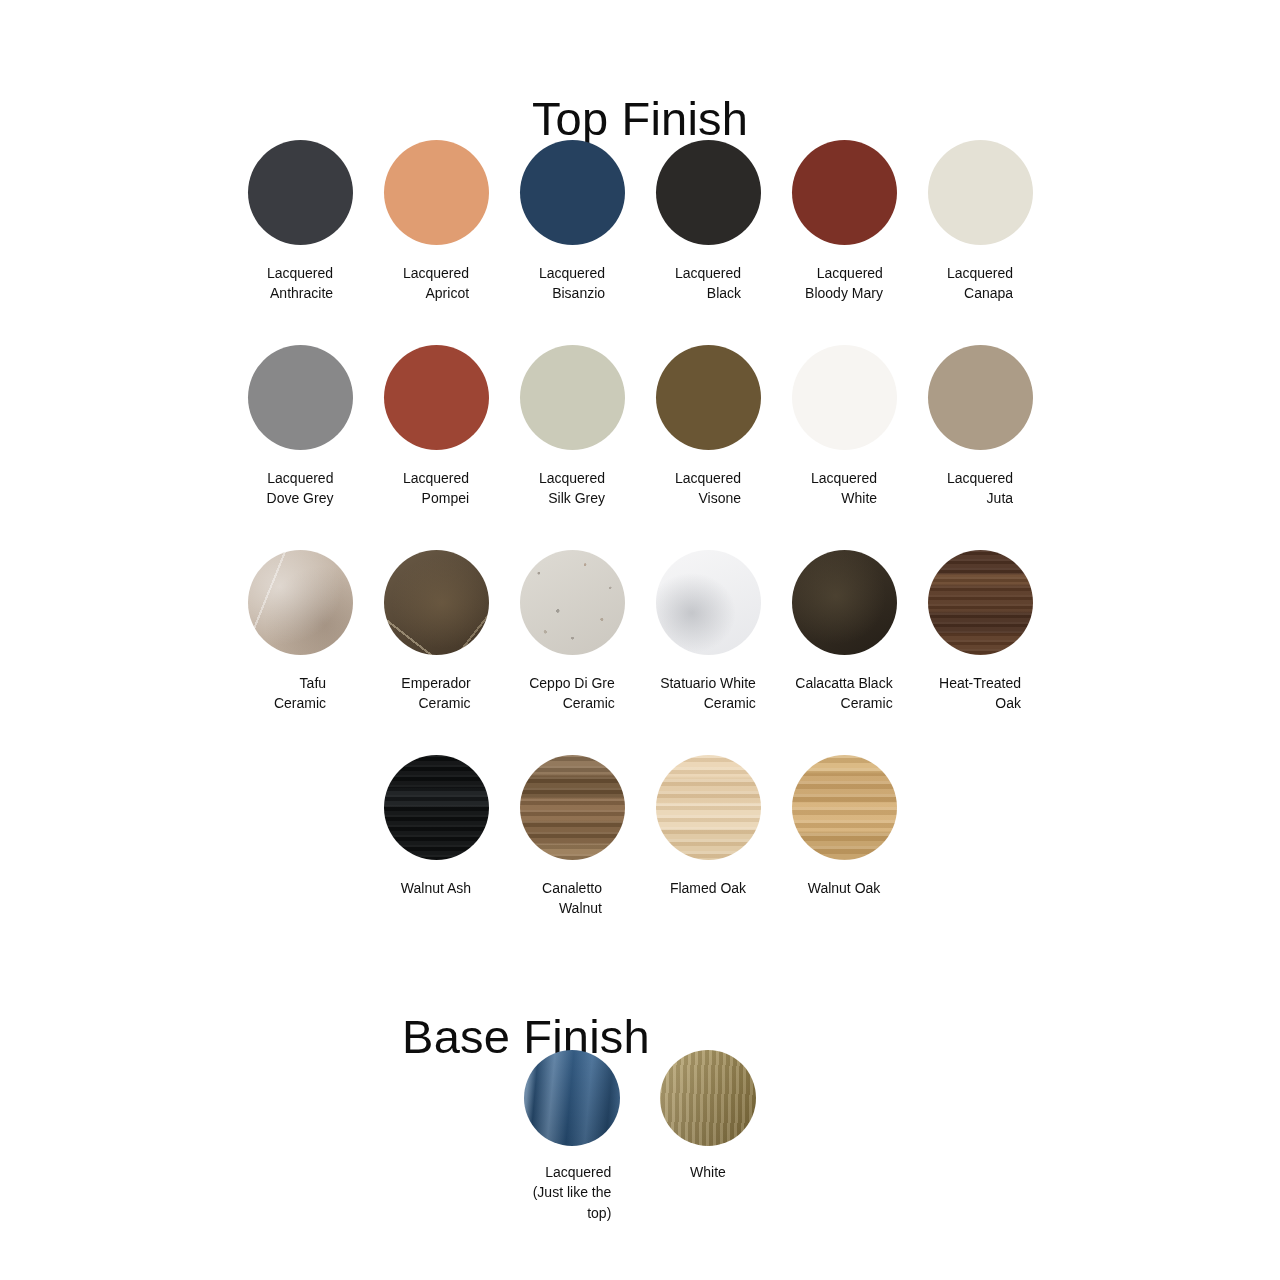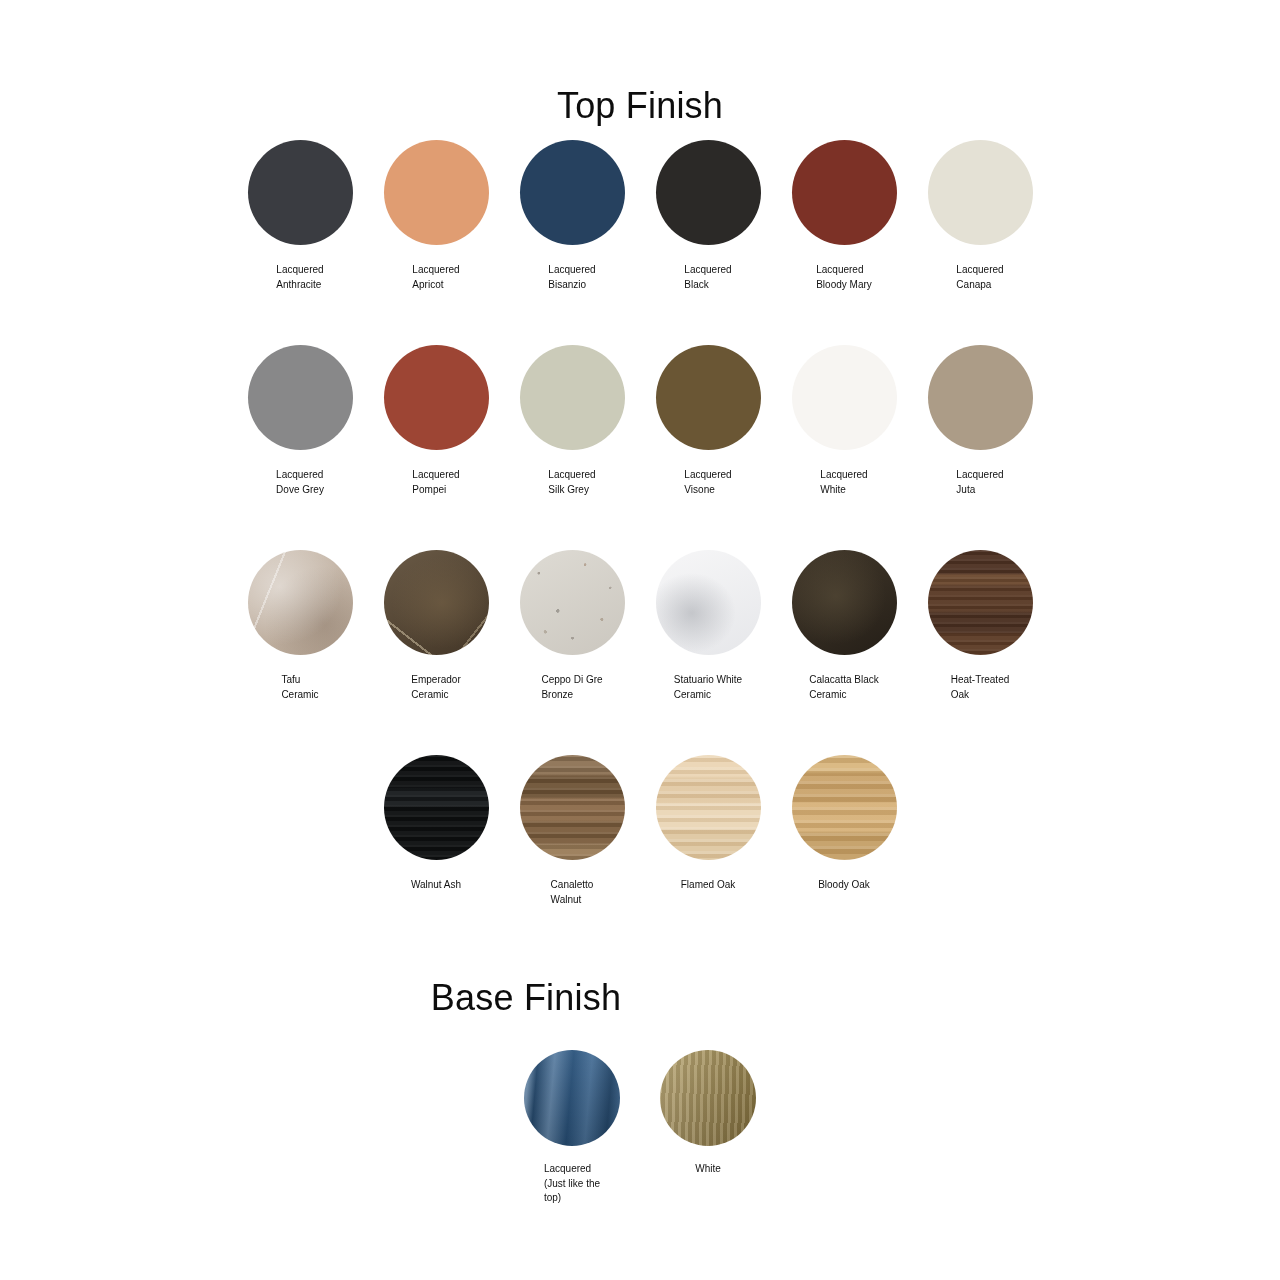--- a/index.html
+++ b/index.html
@@ -16,28 +16,28 @@
   }
   .page {
     position: relative;
     width: 1280px;
     height: 1280px;
     background: #ffffff;
   }
 
   .section-title {
     text-align: center;
-    font-size: 36px;
+    font-size: 47px;
     font-weight: 400;
     letter-spacing: 0.2px;
     color: #0d0d0d;
     line-height: 1;
   }
   #top-finish-title { position: absolute; left: 0; top: 64px; width: 1280px; }
-  #base-finish-title { position: absolute; left: 0; top: 956px; width: 1052px; }
+  #base-finish-title { position: absolute; left: 0; top: 982px; width: 1052px; }
 
   .swatch-grid {
     position: absolute;
     display: flex;
     flex-wrap: wrap;
     justify-content: center;
     width: 1280px;
   }
   #top-finish-grid { left: 0; top: 140px; }
   #base-finish-grid { left: 0; top: 1050px; }
@@ -70,23 +70,23 @@
     overflow: hidden;
     position: relative;
   }
   .base .swatch-disc {
     width: 96px;
     height: 96px;
   }
 
   .swatch-label {
     margin-top: 18px;
-    font-size: 10px;
+    font-size: 14px;
     line-height: 1.45;
-    text-align: left;
+    text-align: right;
     color: #111111;
     white-space: pre-line;
     font-weight: 400;
   }
   .base .swatch-label { margin-top: 16px; }
 
   .base-row { display: flex; justify-content: center; width: 1280px; }
   .base .swatch-cell { width: 136px; height: 160px; }
 </style>
 </head>
@@ -168,21 +168,21 @@
 Ceramic</div>
         </div>
         <div class="swatch-cell">
           <div class="swatch-disc" style="background-color: rgb(91, 75, 58);;background-image:linear-gradient(38deg, rgba(214,200,170,.85) 0 3px, rgba(0,0,0,0) 3px 28px, rgba(214,200,170,.5) 28px 30px, rgba(0,0,0,0) 30px 60px),linear-gradient(-52deg, rgba(222,208,178,.75) 0 2px, rgba(0,0,0,0) 2px 24px, rgba(200,184,152,.45) 24px 26px, rgba(0,0,0,0) 26px 54px),radial-gradient(ellipse at 55% 50%, rgba(120,100,72,.55), rgba(0,0,0,0) 62%),linear-gradient(150deg,#6a5a46,#433627);"></div>
           <div class="swatch-label">Emperador
 Ceramic</div>
         </div>
         <div class="swatch-cell">
           <div class="swatch-disc" style="background-color: rgb(214, 211, 205);;background-image:radial-gradient(circle at 18% 22%, rgba(120,110,100,.55) 0 1.3px, rgba(0,0,0,0) 1.6px),radial-gradient(circle at 62% 14%, rgba(150,120,95,.5) 0 1.2px, rgba(0,0,0,0) 1.5px),radial-gradient(circle at 36% 58%, rgba(110,105,98,.5) 0 1.6px, rgba(0,0,0,0) 1.9px),radial-gradient(circle at 78% 66%, rgba(140,118,96,.45) 0 1.4px, rgba(0,0,0,0) 1.7px),radial-gradient(circle at 50% 84%, rgba(120,112,104,.5) 0 1.2px, rgba(0,0,0,0) 1.5px),radial-gradient(circle at 86% 36%, rgba(125,115,105,.45) 0 1.1px, rgba(0,0,0,0) 1.4px),radial-gradient(circle at 24% 78%, rgba(135,120,100,.4) 0 1.5px, rgba(0,0,0,0) 1.8px),linear-gradient(150deg,#dedbd4,#cbc7bf);"></div>
           <div class="swatch-label">Ceppo Di Gre
-Bronze</div>
+Ceramic</div>
         </div>
         <div class="swatch-cell">
           <div class="swatch-disc" style="background-color: rgb(240, 240, 241);;background-image:linear-gradient(75deg, rgba(150,152,158,.75) 0 2px, rgba(0,0,0,0) 2px 30px),linear-gradient(-20deg, rgba(130,134,142,.6) 0 3px, rgba(0,0,0,0) 3px 46px),linear-gradient(40deg, rgba(168,170,176,.45) 0 2px, rgba(0,0,0,0) 2px 22px),radial-gradient(ellipse at 34% 60%, rgba(120,124,132,.35), rgba(0,0,0,0) 45%),linear-gradient(160deg,#f6f6f7,#e6e7ea);"></div>
           <div class="swatch-label">Statuario White
 Ceramic</div>
         </div>
         <div class="swatch-cell">
           <div class="swatch-disc" style="background-color: rgb(59, 50, 40);;background-image:linear-gradient(62deg, rgba(225,215,190,.9) 0 2px, rgba(0,0,0,0) 2px 44px),linear-gradient(-34deg, rgba(210,198,172,.75) 0 2px, rgba(0,0,0,0) 2px 38px),linear-gradient(105deg, rgba(180,168,144,.4) 0 1px, rgba(0,0,0,0) 1px 26px),radial-gradient(ellipse at 42% 44%, rgba(96,84,62,.5), rgba(0,0,0,0) 58%),linear-gradient(150deg,#443a2c,#241e17);"></div>
           <div class="swatch-label">Calacatta Black
 Ceramic</div>
@@ -202,21 +202,21 @@
           <div class="swatch-disc" style="background-color: rgb(138, 108, 76);;background-image:repeating-linear-gradient(180deg, rgba(255,255,255,.10) 0 2px, rgba(0,0,0,.12) 2px 6px, rgba(255,255,255,.05) 6px 11px),linear-gradient(180deg,#8d7254 0 18%, #6e5336 20% 40%, #8b6a49 42% 62%, #7a5c3c 64% 84%, #9a7c58 86% 100%);"></div>
           <div class="swatch-label">Canaletto
 Walnut</div>
         </div>
         <div class="swatch-cell">
           <div class="swatch-disc" style="background-color: rgb(226, 201, 163);;background-image:repeating-linear-gradient(180deg, rgba(255,255,255,.22) 0 3px, rgba(160,126,86,.16) 3px 7px, rgba(255,255,255,.10) 7px 12px),linear-gradient(180deg,#ead3b0 0 20%, #e0c69f 22% 45%, #e9d4b2 47% 70%, #ddc49c 72% 100%);"></div>
           <div class="swatch-label">Flamed Oak</div>
         </div>
         <div class="swatch-cell">
           <div class="swatch-disc" style="background-color: rgb(207, 168, 104);;background-image:linear-gradient(118deg, rgba(60,46,30,.65) 0 4px, rgba(0,0,0,0) 4px 26px),repeating-linear-gradient(180deg, rgba(255,255,255,.16) 0 3px, rgba(140,104,58,.20) 3px 8px, rgba(255,255,255,.07) 8px 13px),linear-gradient(180deg,#d8b57c 0 16%, #c9a269 18% 44%, #d6b077 46% 72%, #c39d63 74% 100%);"></div>
-          <div class="swatch-label">Bloody Oak</div>
+          <div class="swatch-label">Walnut Oak</div>
         </div>
       </div>
   </div>
 
   <h1 class="section-title" id="base-finish-title">Base Finish</h1>
 
   <div class="swatch-grid base" id="base-finish-grid">
     <div class="base-row">
         <div class="swatch-cell">
           <div class="swatch-disc" style="background-color: rgb(45, 85, 124);;background-image:linear-gradient(95deg, rgba(255,255,255,.30) 0 6%, rgba(0,0,0,.20) 14%, rgba(255,255,255,.22) 30%, rgba(0,0,0,.10) 48%, rgba(255,255,255,.12) 66%, rgba(0,0,0,.22) 86%, rgba(255,255,255,.10) 100%),linear-gradient(180deg,#3a6590,#24496e);"></div>

